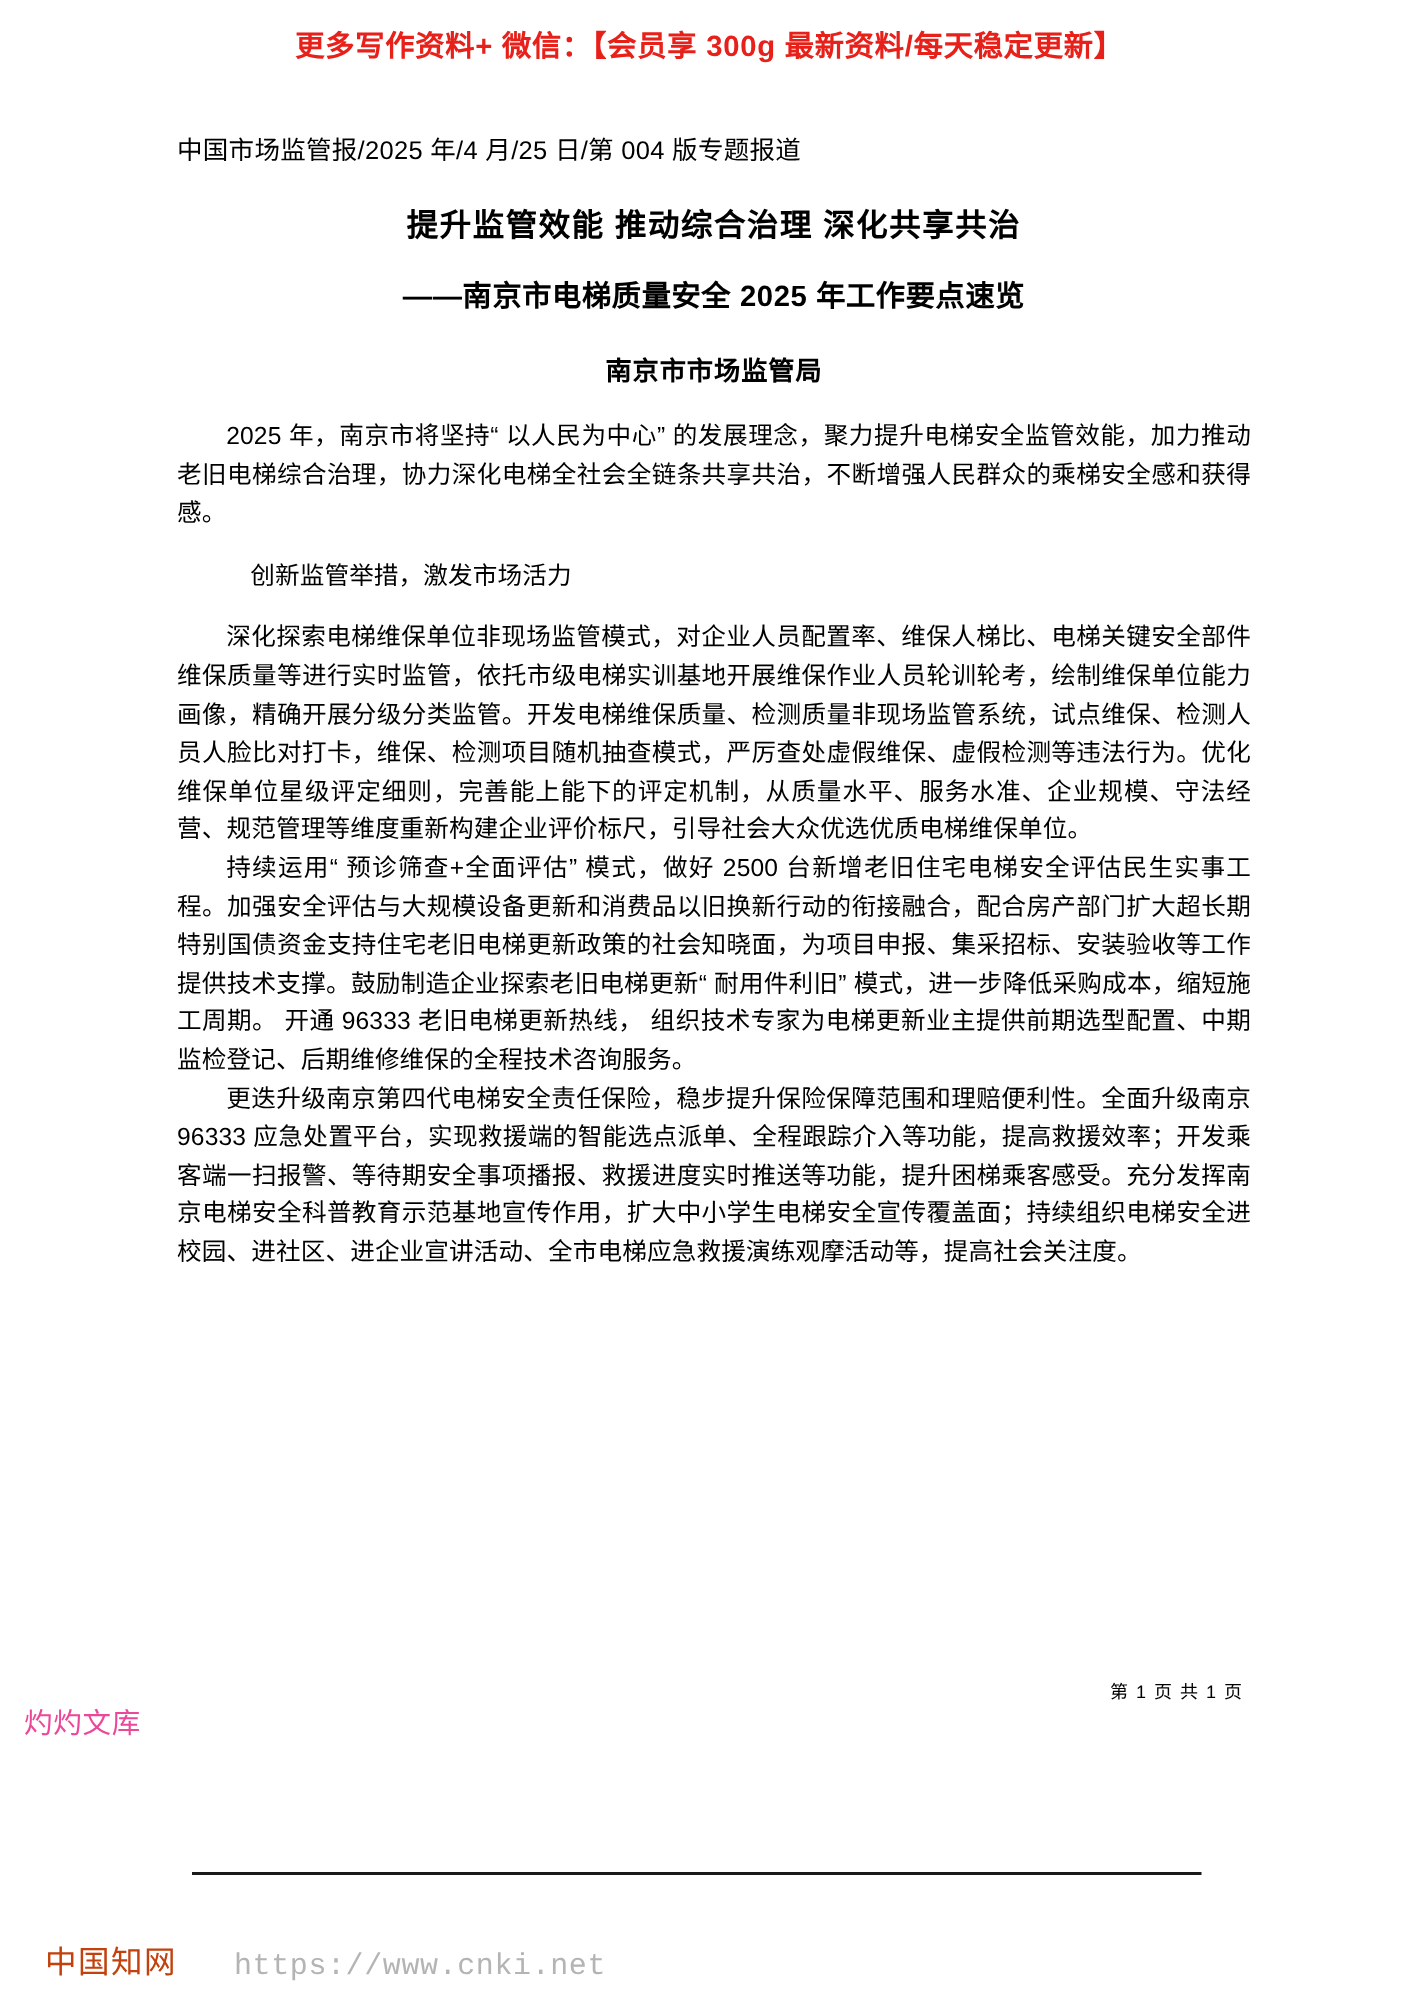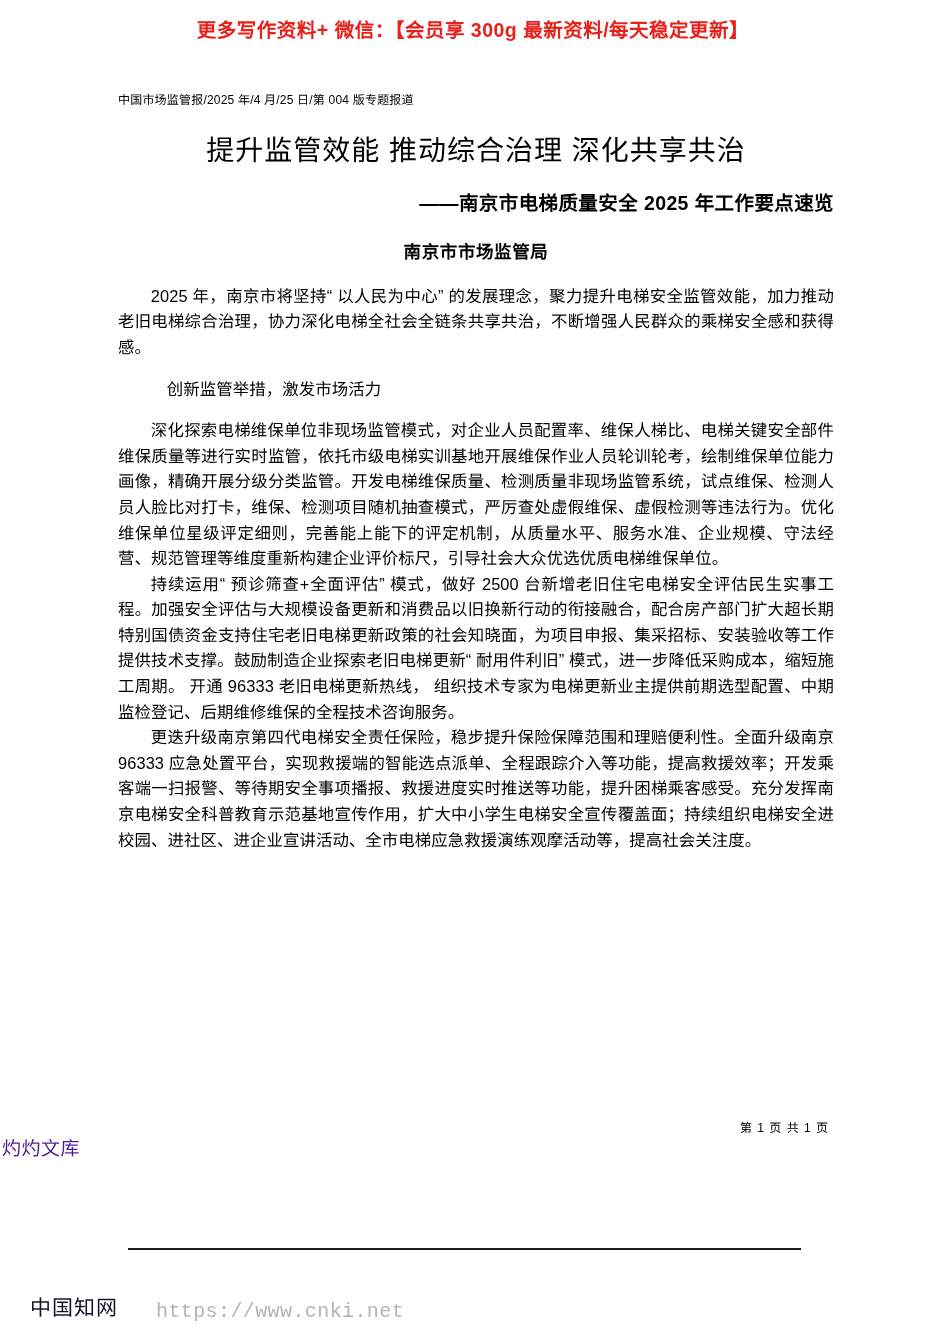--- a/index.html
+++ b/index.html
@@ -39,39 +39,39 @@
 
   
   .doc {
     position: absolute;
     left: 118px;
     top: 88px;
     width: 716px;
   }
 
   .source-line {
-    font-size: 12px;
+    font-size: 17px;
     line-height: 25px;
     letter-spacing: 0.2px;
     width: 440px;
   }
 
   .title-main {
     margin-top: 20px;
     text-align: center;
-    font-size: 28px;
-    font-weight: normal;
+    font-size: 21px;
+    font-weight: bold;
     line-height: 36px;
     letter-spacing: 1px;
     white-space: nowrap;
   }
 
   .title-sub {
     margin-top: 2px;
-    text-align: right;
+    text-align: center;
     font-size: 19.5px;
     font-weight: bold;
     line-height: 30px;
     letter-spacing: 0.4px;
     white-space: nowrap;
   }
 
   .byline {
     margin-top: 20px;
     text-align: center;
@@ -109,24 +109,24 @@
     position: absolute;
     left: 740px;
     top: 1118px;
     font-size: 12px;
     letter-spacing: 1px;
     white-space: nowrap;
   }
 
   .library-watermark {
     position: absolute;
-    left: 2px;
+    left: 16px;
     top: 1133px;
     font-size: 19px;
-    color: #4c1d95;
+    color: #ec4899;
     letter-spacing: 0.5px;
     white-space: nowrap;
   }
 
   .footer-rule {
     position: absolute;
     left: 128px;
     top: 1248px;
     width: 673px;
     height: 0;
@@ -137,21 +137,21 @@
     position: absolute;
     left: 30px;
     top: 1288px;
     display: flex;
     align-items: center;
     gap: 38px;
     white-space: nowrap;
   }
   .cnki-name {
     font-size: 21px;
-    color: #0f172a;
+    color: #c2410c;
     letter-spacing: 1px;
   }
   .cnki-url {
     font-family: "Liberation Mono", "DejaVu Sans Mono", monospace;
     font-size: 20px;
     color: #b4b4b4;
     letter-spacing: 0.4px;
     margin-top: 12px;
   }
 </style>

